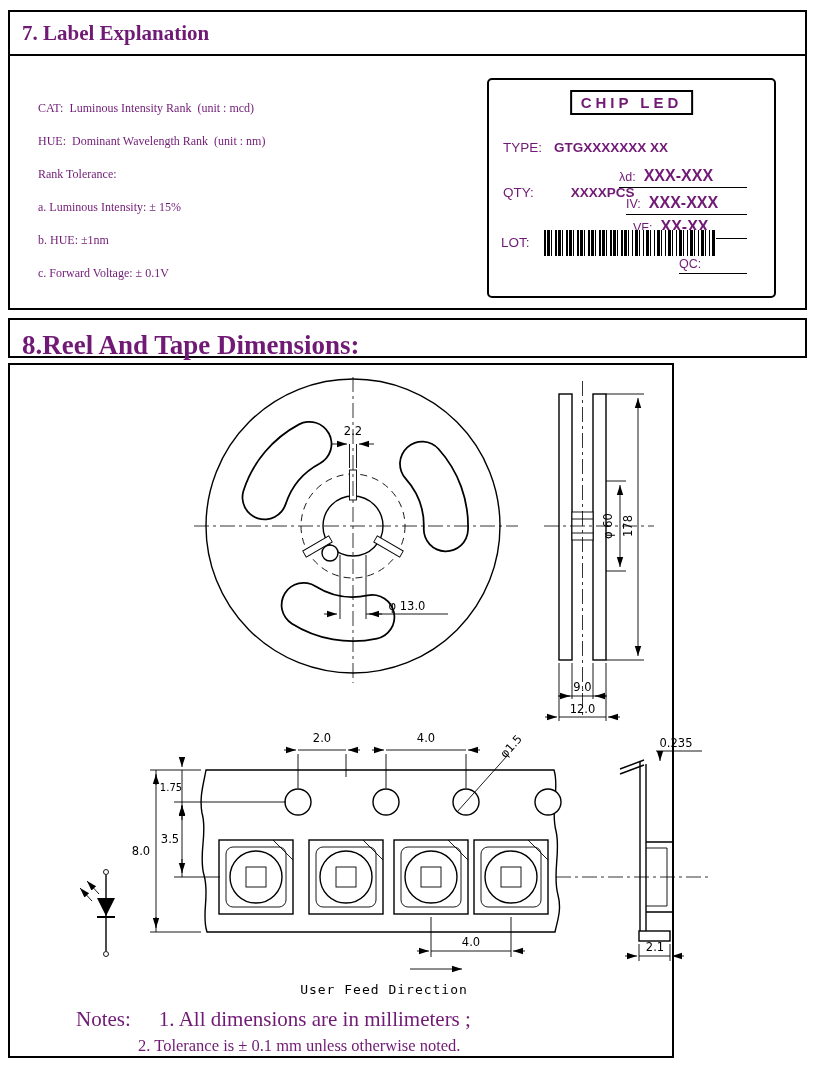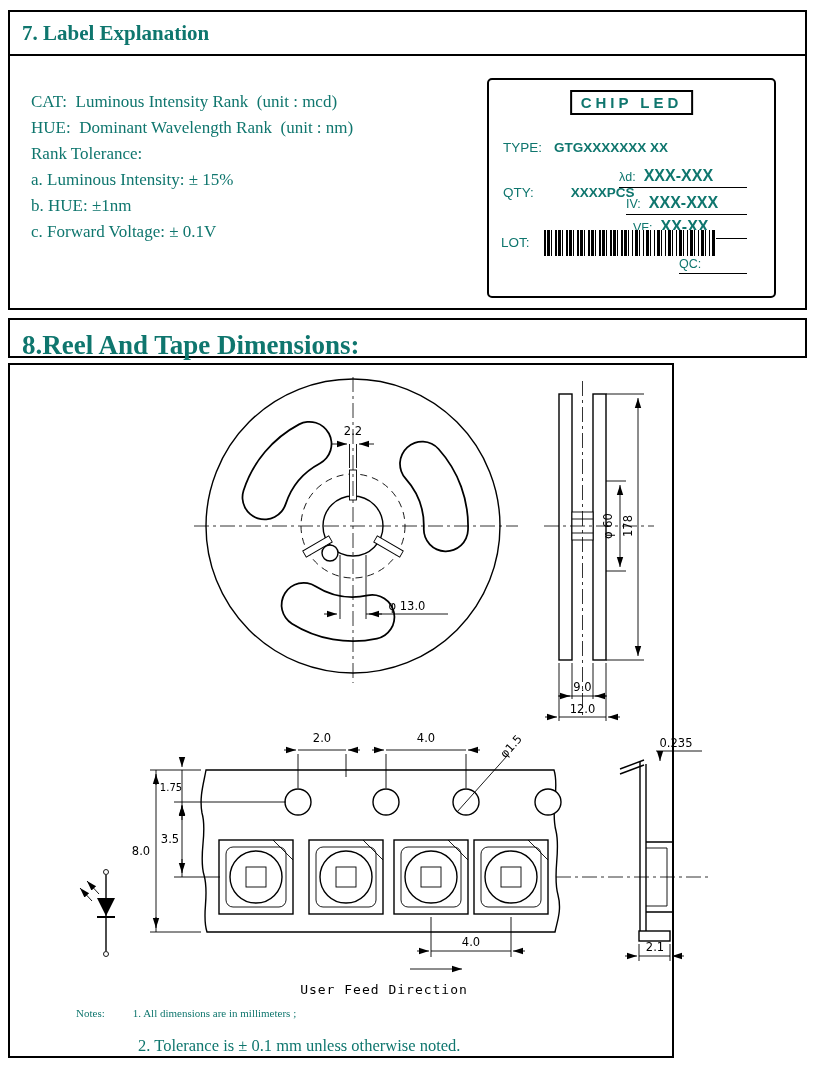--- a/index.html
+++ b/index.html
@@ -1,27 +1,27 @@
 <!DOCTYPE html>
 <html><head>
 <meta charset="utf-8">
 <style>
   html,body{margin:0;padding:0;background:#fff;}
-  .page{position:relative;width:815px;height:1065px;background:#fff;color:#0f766e;
+  .page{position:relative;width:815px;height:1065px;background:#fff;color:#701a75;
         font-family:"Liberation Serif","DejaVu Serif",serif;overflow:hidden;}
   .box{position:absolute;border:2px solid #000;box-sizing:border-box;background:#fff;}
   #sec7{left:8px;top:10px;width:799px;height:300px;}
   .sec-title{font-weight:bold;font-size:21px;padding:9px 0 8px 12px;border-bottom:2px solid #000;}
   #sec8title{left:8px;top:318px;width:799px;height:40px;}
   #sec8title .t{font-weight:bold;font-size:27px;padding:10px 0 0 12px;}
   #sec8{left:8px;top:363px;width:666px;height:695px;}
   #sec8 svg{position:absolute;left:0;top:0;}
 
   .explain{position:absolute;left:20px;top:76px;}
-  .explain p{margin:1px;font-size:17px;line-height:25px;white-space:pre;}
+  .explain p{margin:8px;font-size:12px;line-height:25px;white-space:pre;}
 
   .label-card{position:absolute;left:477px;top:66px;width:285px;height:216px;
               border:2px solid #000;border-radius:5px;background:#fff;
               font-family:"Liberation Sans","DejaVu Sans",sans-serif;}
   .label-card > div{position:absolute;white-space:nowrap;}
   .chip-led{left:50%;top:10px;transform:translateX(-50%);border:2px solid #000;
             padding:2px 9px;font-weight:bold;font-size:15px;letter-spacing:4px;text-align:center;}
   .lab{font-weight:normal;}
   .row-type{left:14px;top:60px;font-size:13.5px;}
   .row-type .val{font-weight:bold;margin-left:12px;}
@@ -31,21 +31,21 @@
   .srow .val{font-weight:bold;font-size:16px;margin-left:8px;}
   .row-lambda{left:130px;top:87px;width:128px;}
   .row-iv{left:137px;top:114px;width:121px;}
   .row-vf{left:144px;top:138px;width:114px;}
   .row-lot{left:12px;top:155px;font-size:13.5px;}
   .barcode{left:55px;top:150px;width:172px;height:26px;
      background:repeating-linear-gradient(90deg,#000 0px,#000 1.5px,#fff 1.5px,#fff 3px,
        #000 3px,#000 6px,#fff 6px,#fff 7px,#000 7px,#000 8px,#fff 8px,#fff 11px);}
   .row-qc{left:190px;top:177px;width:68px;}
 
-  .notes1{position:absolute;left:66px;top:642px;font-size:11px;}
+  .notes1{position:absolute;left:66px;top:642px;font-size:21px;}
   .notes1 .n{margin-left:28px;}
   .notes2{position:absolute;left:128px;top:671px;font-size:16.5px;}
 
   
   .ln{stroke:#000;stroke-width:1.4;fill:none;}
   .lnf{stroke:#000;stroke-width:1.4;fill:#fff;}
   .tn{stroke:#000;stroke-width:0.9;fill:none;}
   .tnf{stroke:#000;stroke-width:0.9;fill:#fff;}
   .cl{stroke:#000;stroke-width:0.8;fill:none;stroke-dasharray:15 4 3 4;}
   .dim{font-family:"DejaVu Sans","Liberation Sans",sans-serif;font-size:11.5px;fill:#000;stroke:none;}

